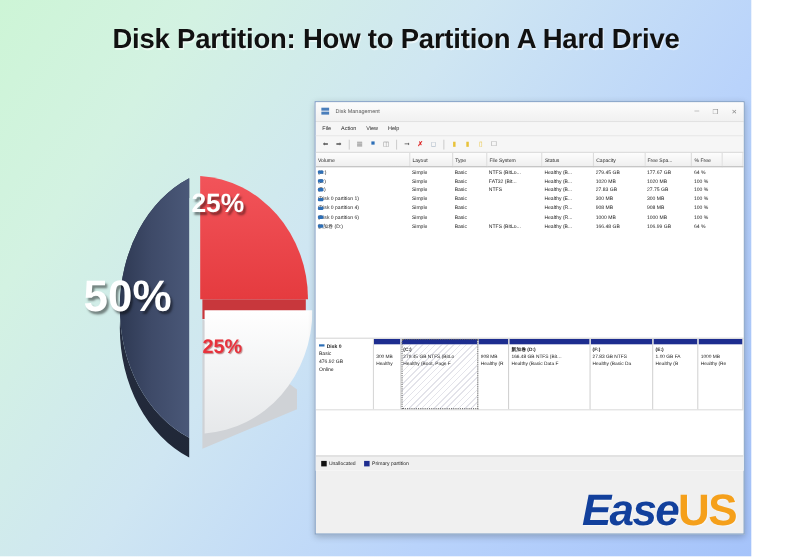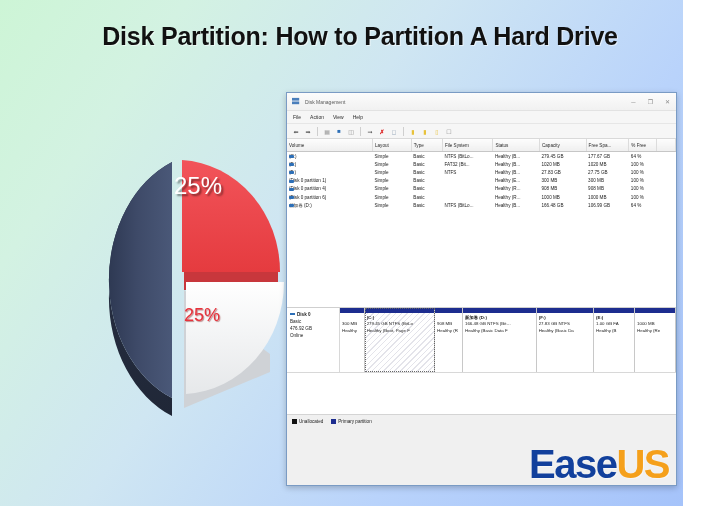--- a/index.html
+++ b/index.html
@@ -18,21 +18,21 @@
     position:absolute;left:0;top:22px;width:720px;text-align:center;
     font-size:25px;font-weight:bold;color:#111;letter-spacing:-0.2px;
     text-shadow:1px 1px 0 rgba(255,255,255,.55);
     white-space:nowrap;
   }
 
   
   #pie-wrap{position:absolute;left:34px;top:140px;width:250px;height:285px;}
   .pie-svg{position:absolute;left:0;top:0;}
   .pie-label{
-    position:absolute;font-weight:normal;
+    position:absolute;font-weight:bold;
     text-shadow:2px 2px 2px rgba(0,0,0,.45);
     pointer-events:none;
   }
   #lbl50{left:42px;top:108px;font-size:40px;color:#fff;}
   #lbl25a{left:140px;top:32px;font-size:24px;color:#fff;}
   #lbl25b{left:150px;top:165px;font-size:18px;color:#e8323c;text-shadow:1px 1px 1px rgba(120,0,0,.45);}
 
   
   #dm{
     position:absolute;left:286px;top:92px;width:389px;height:392px;
@@ -104,21 +104,21 @@
   }
   .lgsw{width:5px;height:5px;display:inline-block;}
   .lgitem{display:flex;align-items:center;gap:2px;margin-right:5px;}
 
   
   #logo{
     position:absolute;right:14px;bottom:22px;
     font-size:40px;font-weight:bold;letter-spacing:-1.5px;line-height:40px;
     text-shadow:1px 1px 1px rgba(255,255,255,.5);
   }
-  .lg-ease{color:#12409c;}
+  .lg-ease{color:#12409c;font-style:italic;}
   .lg-us{color:#f5a01b;text-align:right;}
 </style>
 </head>
 <body>
 
 <div id="stage">
 
   <div id="title">Disk Partition: How to Partition A Hard Drive</div>
 
   <div id="pie-wrap">
@@ -148,20 +148,21 @@
       <path d="M150,150 L150,268 L236,232 L236,214 Z" fill="#cfd2d6"></path>
 
       <path d="M150,132 L244,132 L244,150 L150,150 Z" fill="#c8373c"></path>
 
       <path d="M148,20 A104,112 0 0 1 246,132 L148,132 Z" fill="url(#gRed)"></path>
 
       <path d="M152,142 L250,142 A104,112 0 0 1 152,254 Z" fill="url(#gWhite)"></path>
 
       <path d="M138,22 A103,128 0 0 0 138,258 Z" fill="url(#gNavy)"></path>
     </svg>
+    <div class="pie-label" id="lbl50">50%</div>
     <div class="pie-label" id="lbl25a">25%</div>
     <div class="pie-label" id="lbl25b">25%</div>
   </div>
 
   <div id="dm">
 
     <div id="dm-title">
       <svg id="dm-ico" viewBox="0 0 10 10">
         <rect x="0" y="1" width="8" height="3" fill="#4a7ebb"></rect>
         <rect x="0" y="5" width="8" height="3" fill="#4a7ebb"></rect>

